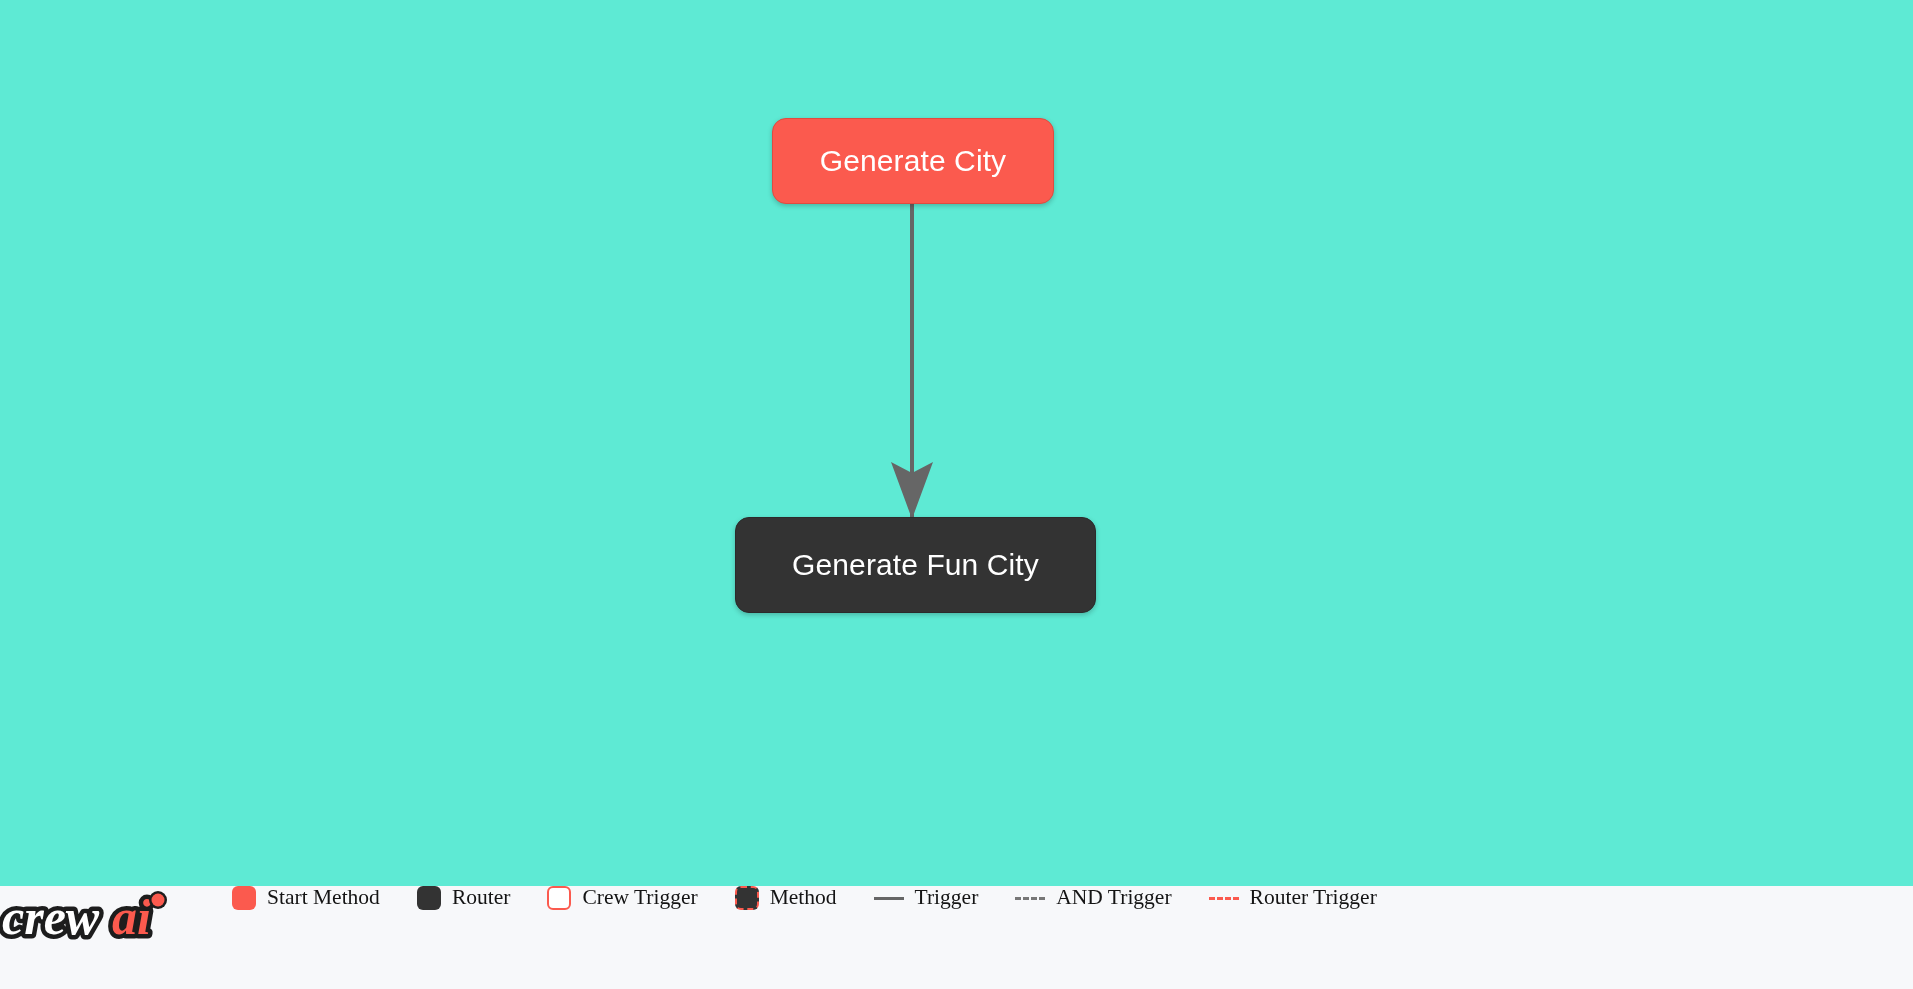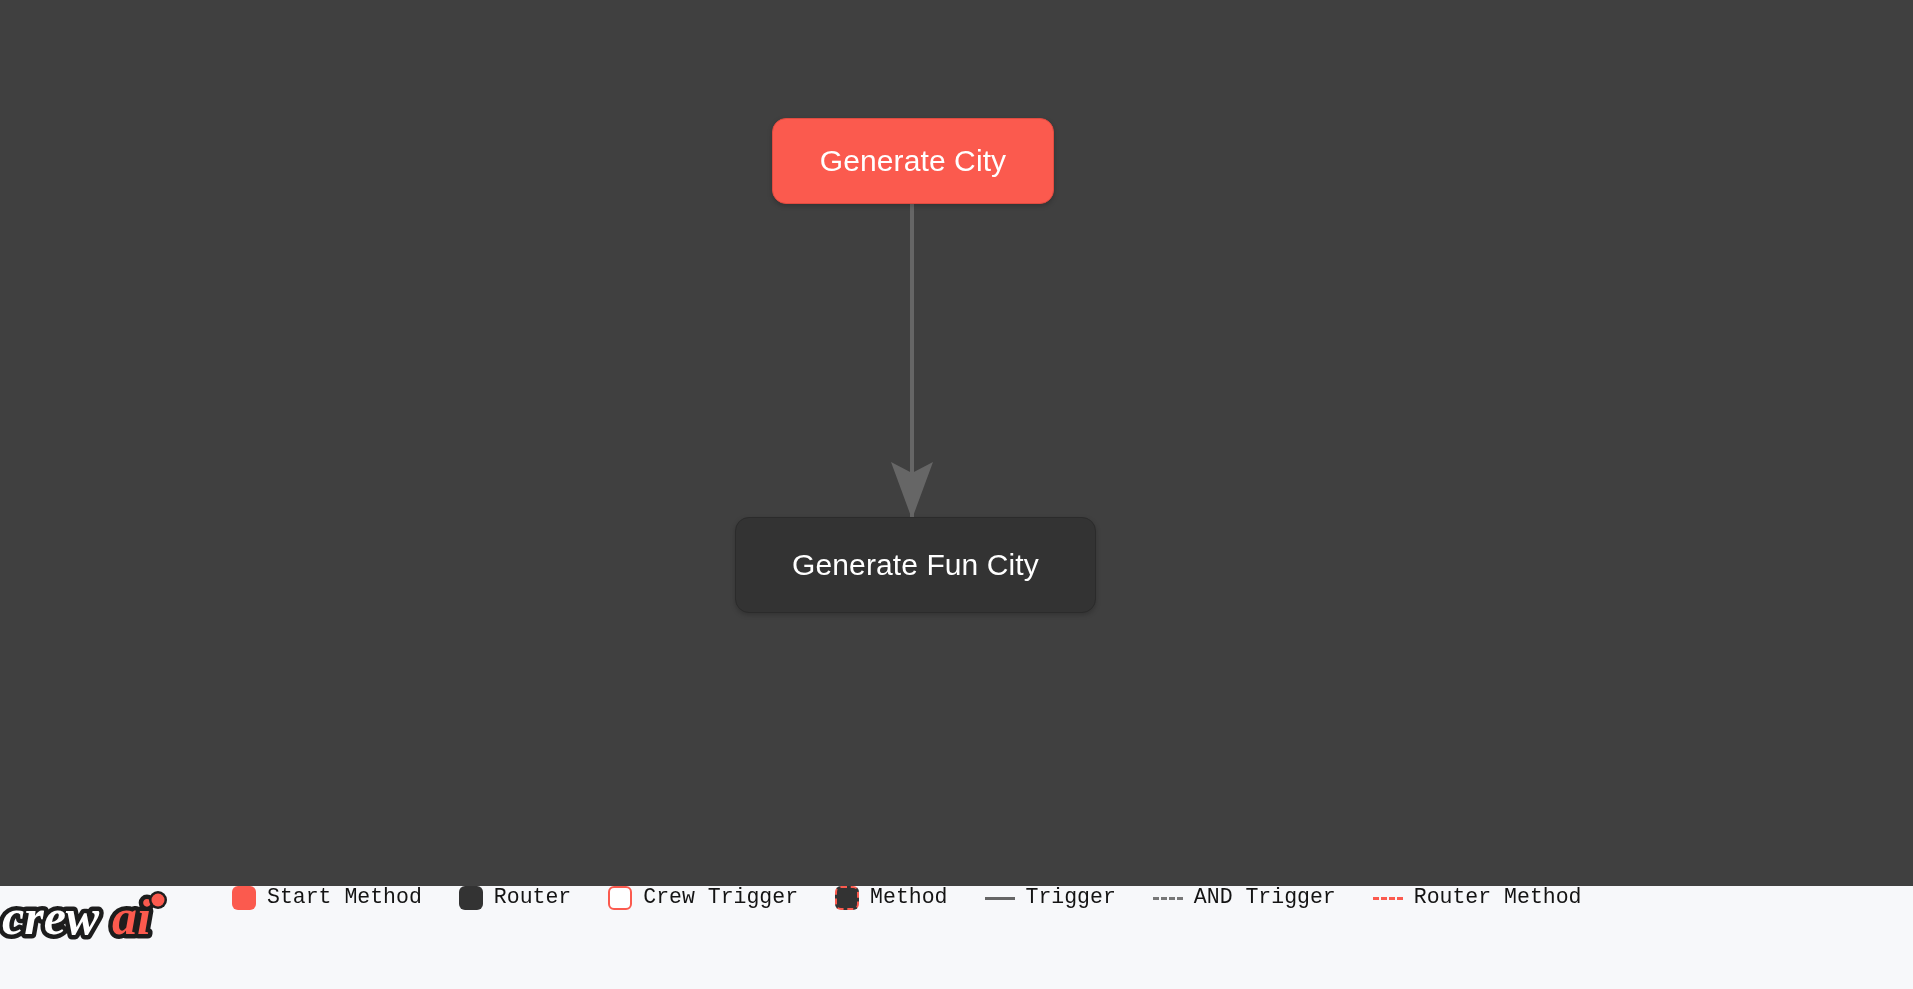--- a/index.html
+++ b/index.html
@@ -19,21 +19,21 @@
     background: #ffffff;
   }
 
   
   #flow-canvas {
     position: absolute;
     left: 0;
     top: 0;
     width: 1913px;
     height: 886px;
-    background: #404040;
+    background: #5eead4;
     overflow: hidden;
   }
 
   #edge-layer {
     position: absolute;
     left: 0; top: 0;
     width: 1913px;
     height: 886px;
     pointer-events: none;
   }
@@ -105,21 +105,21 @@
   .legend-item {
     display: flex;
     align-items: center;
     margin-right: 37px;
     flex: 0 0 auto;
   }
 
   .legend-label {
     font-size: 21.5px;
     color: #141414;
-    font-family: Liberation Mono, monospace;
+    font-family: Liberation Serif, serif;
     line-height: 1;
     white-space: nowrap;
   }
 
   
   .swatch {
     width: 24px;
     height: 24px;
     border-radius: 6px;
     margin-right: 11px;
@@ -208,19 +208,19 @@
         <span class="legend-label">Trigger</span>
       </div>
 
       <div class="legend-item">
         <span class="line-swatch line-dashed-gray"></span>
         <span class="legend-label">AND Trigger</span>
       </div>
 
       <div class="legend-item">
         <span class="line-swatch line-dashed-red"></span>
-        <span class="legend-label">Router Method</span>
+        <span class="legend-label">Router Trigger</span>
       </div>
 
     </div>
   </div>
 
 </div>
 
 </body></html>

